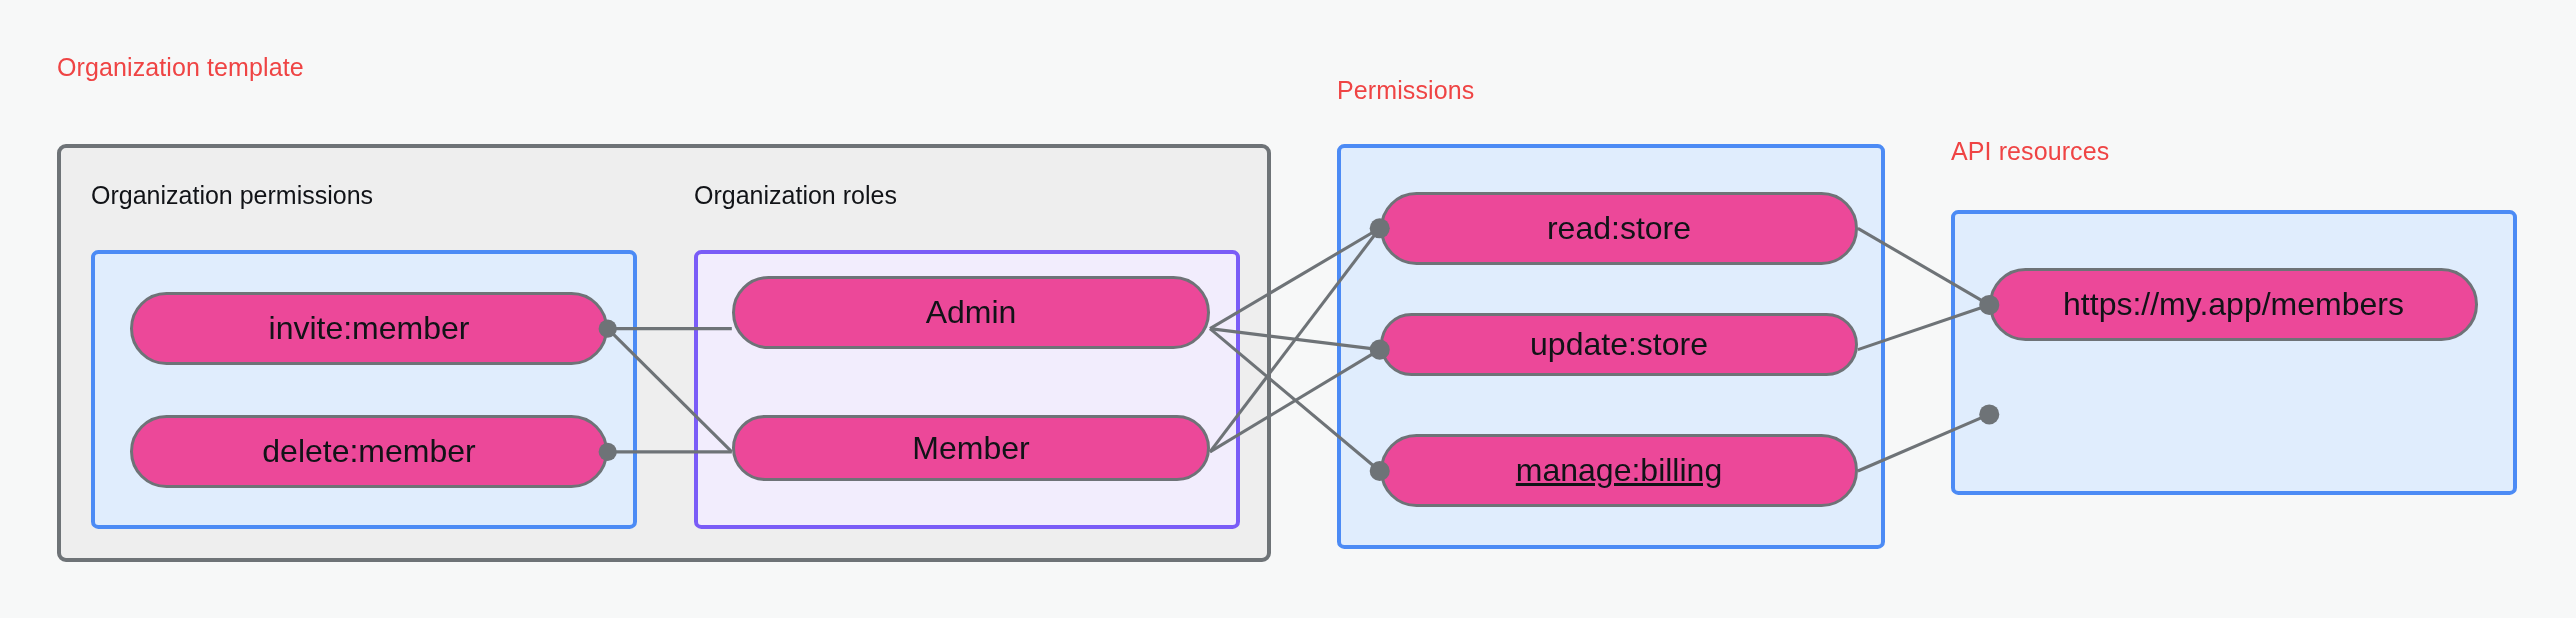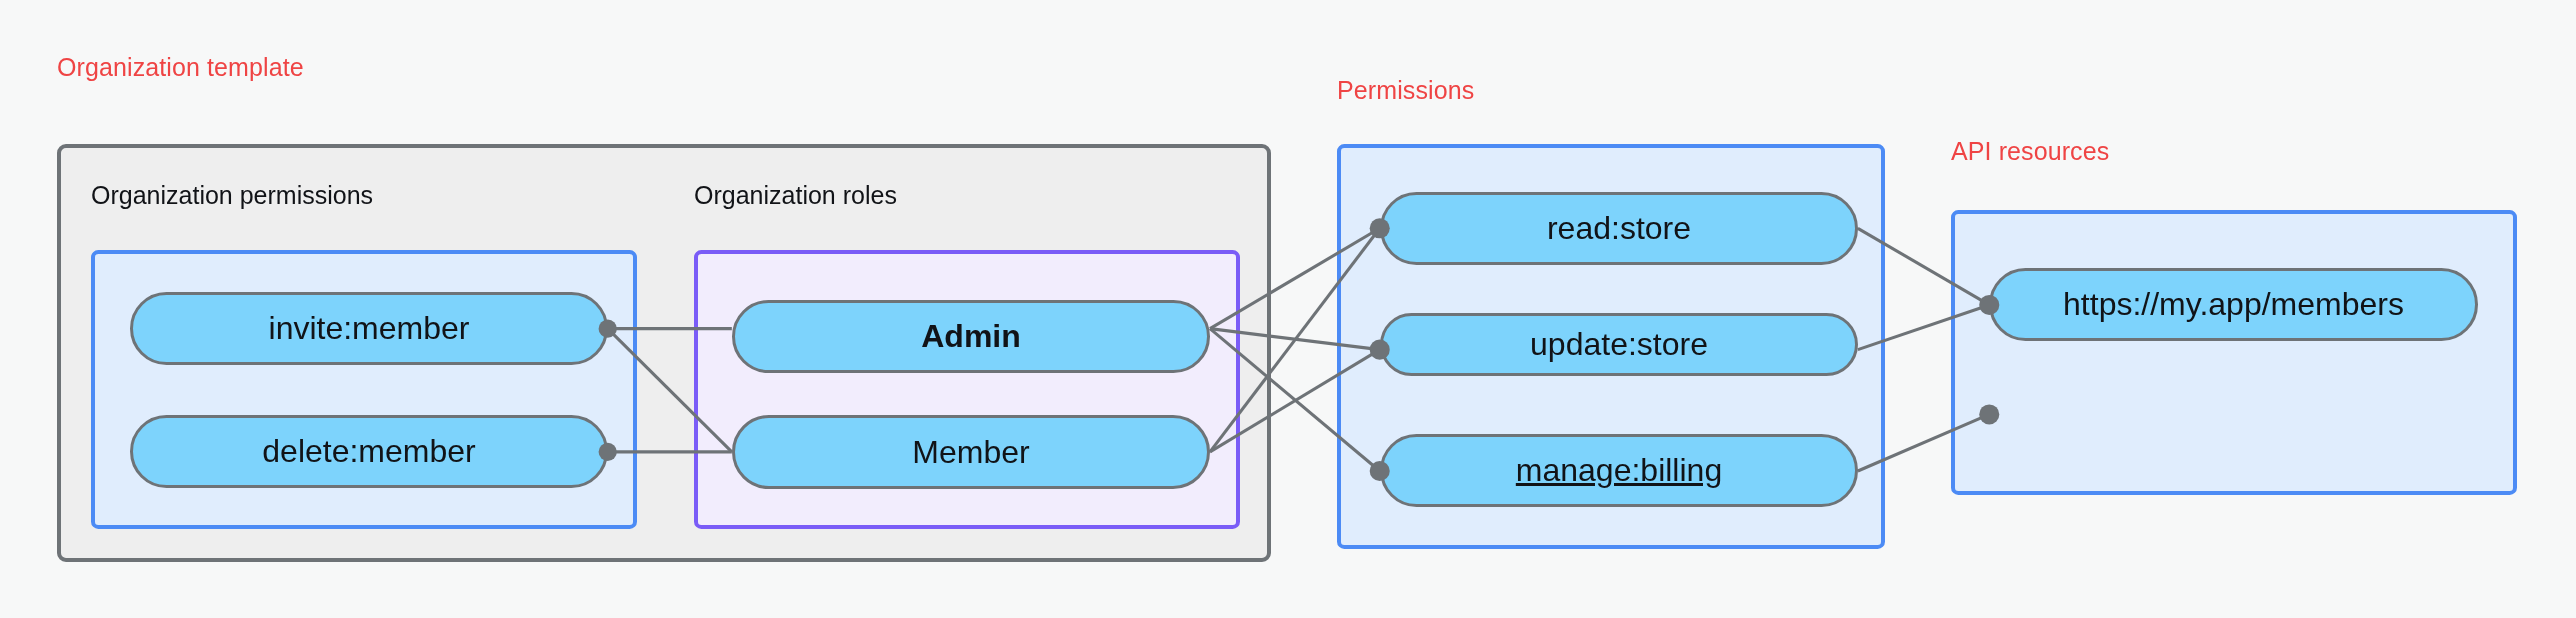--- a/index.html
+++ b/index.html
@@ -35,21 +35,21 @@
     border-radius:7.3px;
   }
   .box-purple{
     background:#f2edfd;
     border:4.6px solid #7a5cf7;
     border-radius:7.3px;
   }
   .pill{
     position:absolute;
     box-sizing:border-box;
-    background:#7dd3fc;
+    background:#ec4899;
     border:3.7px solid #6e7377;
     border-radius:912px;
     display:flex;
     align-items:center;
     justify-content:center;
     font-size:32px;
     color:#111317;
     white-space:nowrap;
   }
   #links{
@@ -73,23 +73,23 @@
   <div class="box box-blue" style="left:91px;top:250px;width:546px;height:279px;"></div>
 
   <div class="pill" style="left:130px;top:292px;width:478px;height:73px;">invite:member</div>
 
   <div class="pill" style="left:130px;top:415px;width:478px;height:73px;">delete:member</div>
 
   <div class="sub-label" style="left:694px;top:181px;">Organization roles</div>
 
   <div class="box box-purple" style="left:694px;top:250px;width:546px;height:279px;"></div>
 
-  <div class="pill" style="left:732px;top:300px;width:478px;height:73px;font-weight:bold;">Admin</div>
+  <div class="pill" style="left:732px;top:276px;width:478px;height:73px;">Admin</div>
 
-  <div class="pill" style="left:732px;top:415px;width:478px;height:74px;">Member</div>
+  <div class="pill" style="left:732px;top:415px;width:478px;height:66px;">Member</div>
 
   <div class="grp-label" style="left:1337px;top:53px;margin-top:23px;">Permissions</div>
 
   <div class="box box-blue" style="left:1337px;top:144px;width:548px;height:405px;"></div>
 
   <div class="pill" style="left:1380px;top:192px;width:478px;height:73px;">read:store</div>
 
   <div class="pill" style="left:1380px;top:313px;width:478px;height:63px;">update:store</div>
 
   <div class="pill" style="left:1380px;top:434px;width:478px;height:73px;text-decoration:underline;">manage:billing</div>

